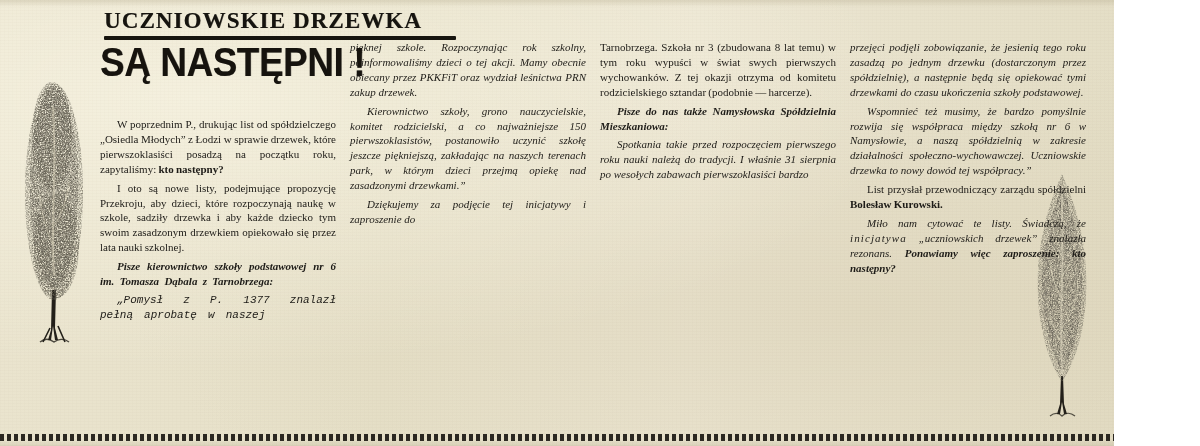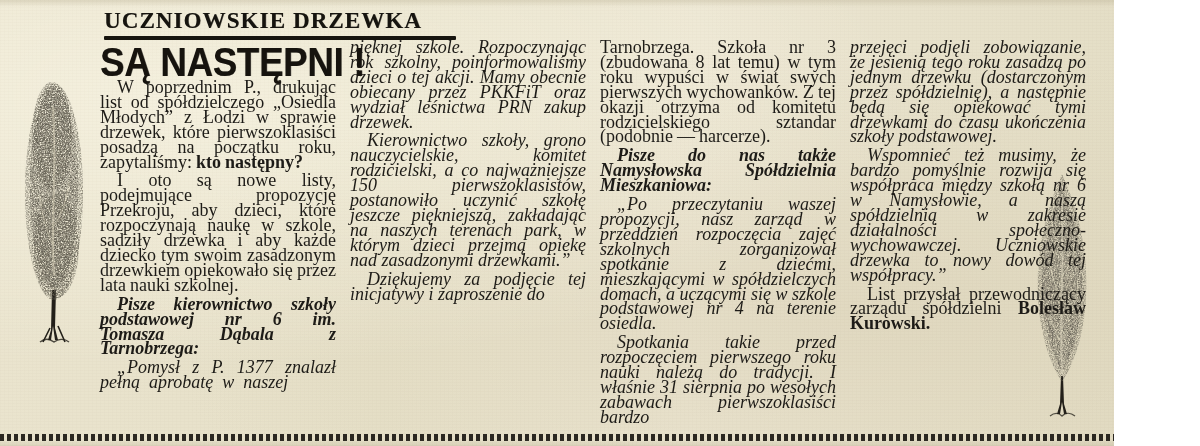--- a/index.html
+++ b/index.html
@@ -90,42 +90,42 @@
     top: 40px;
     width: 1000px;
     height: 392px;
     z-index: 15;
     display: flex;
     gap: 14px;
   }
   .col {
     width: 236px;
     flex: 0 0 236px;
-    font-size: 18px;
+    font-size: 11px;
     line-height: 14.9px;
     text-align: justify;
     hyphens: manual;
   }
   .col.col-1 {
-    padding-top: 40px;
+    padding-top: 77px;
   }
   .col p {
     margin: 0 0 0 0;
     text-indent: 17px;
   }
   .col p.noindent { text-indent: 0; }
   .col p + p { margin-top: 4px; }
 
   .it { font-style: italic; }
   .bd { font-weight: bold; }
   .spaced { letter-spacing: 1.1px; }
 
   .col p.tight { word-spacing: -0.5px; }
   .col p.loose { word-spacing: 2.6px; font-style: italic; }
-  .col p.looser { word-spacing: 4.5px; }
+  .col p.looser { word-spacing: 4.5px; font-family: Liberation Mono, monospace; }
 
   
   .tree {
     position: absolute;
     z-index: 10;
     pointer-events: none;
   }
   .tree-left {
     left: 12px;
     top: 76px;
@@ -271,37 +271,37 @@
     </div>
 
     <div class="col col-3">
       <p class="noindent tight">
         <span>Tarnobrzega. Szkoła nr 3 (zbudowana 8 lat temu) w tym roku wypuści w świat swych pierwszych wychowanków. Z tej okazji otrzyma od komitetu rodzicielskiego sztandar (podobnie — harcerze).</span>
       </p>
       <p class="bd loose">
         <span>Pisze do nas także Namysłowska Spółdzielnia Mieszkaniowa:</span>
       </p>
       <p class="it">
-        <span>„Po przeczytaniu waszej propozycji, nasz zarząd w przeddzień rozpoczęcia zajęć szkolnych zorganizował spotkanie z dziećmi, mieszkającymi w spółdzielczych domach, a uczącymi się w szkole podstawowej nr 4 na terenie osiedla.</span>
-      </p>
-      <p class="it">
         <span>Spotkania takie przed rozpoczęciem pierwszego roku nauki należą do tradycji. I właśnie 31 sierpnia po wesołych zabawach pierwszoklasiści bardzo</span>
       </p>
     </div>
 
     <div class="col col-4">
       <p class="it noindent">
         <span>przejęci podjęli zobowiązanie, że jesienią tego roku zasadzą po jednym drzewku (dostarczonym przez spółdzielnię), a następnie będą się opiekować tymi drzewkami do czasu ukończenia szkoły podstawowej.</span>
       </p>
       <p class="it">
         <span>Wspomnieć też musimy, że bardzo pomyślnie rozwija się współpraca między szkołą nr 6 w Namysłowie, a naszą spółdzielnią w zakresie działalności społeczno-wychowawczej. Uczniowskie drzewka to nowy dowód tej współpracy.”</span>
       </p>
       <p class="tight">
         <span>List przysłał przewodniczący zarządu spółdzielni </span><span class="bd">Bolesław Kurowski.</span>
       </p>
+      <p class="loose">
+        <span>Miło nam cytować te listy. Świadczą, że </span><span class="spaced">inicjatywa</span><span> „uczniowskich drzewek” znalazła rezonans. </span><span class="bd">Ponawiamy więc zaproszenie: kto następny?</span>
+      </p>
     </div>
 
   </div>
 
   <div class="bottom-rule"></div>
   <div class="edge-shade-bottom"></div>
 
 </div>
 
 </body></html>

